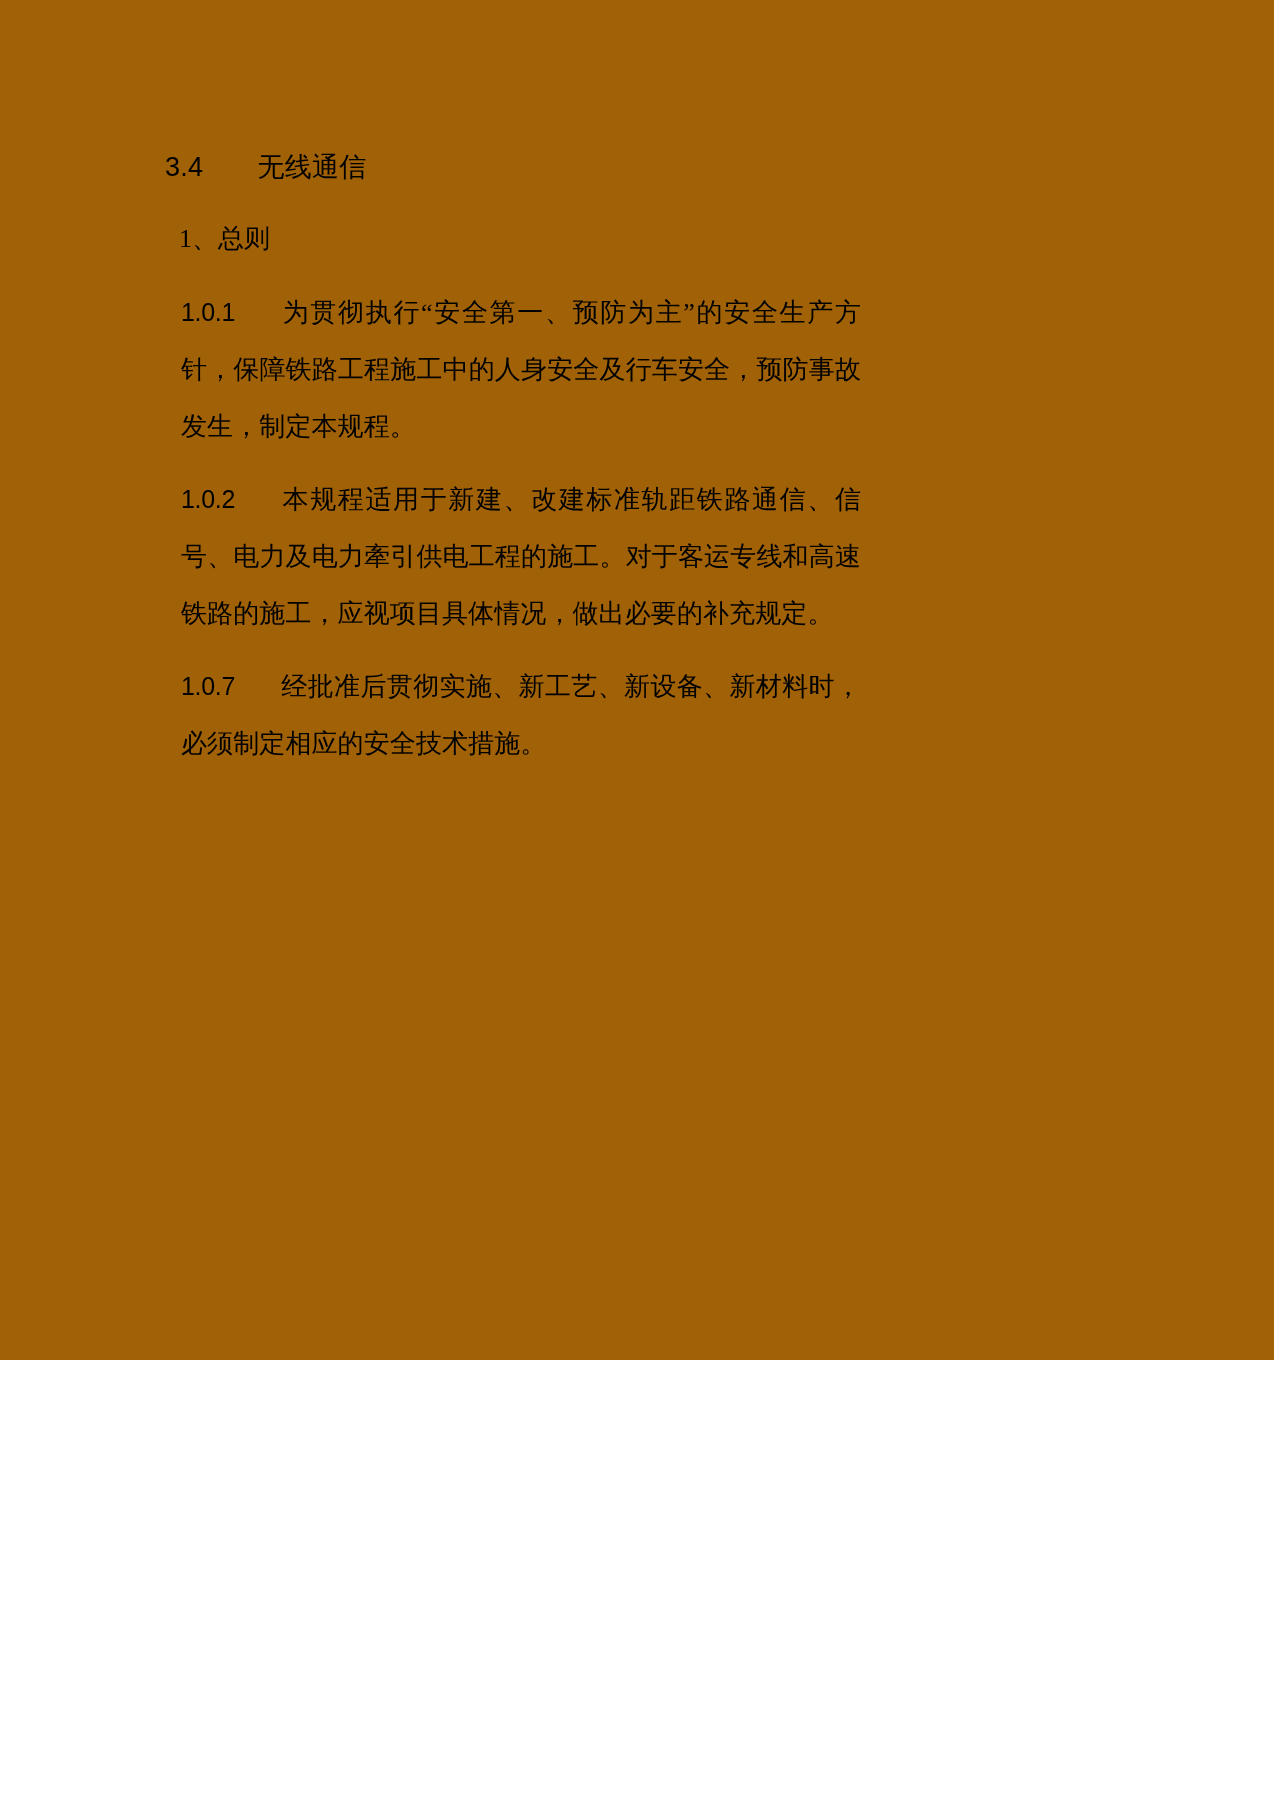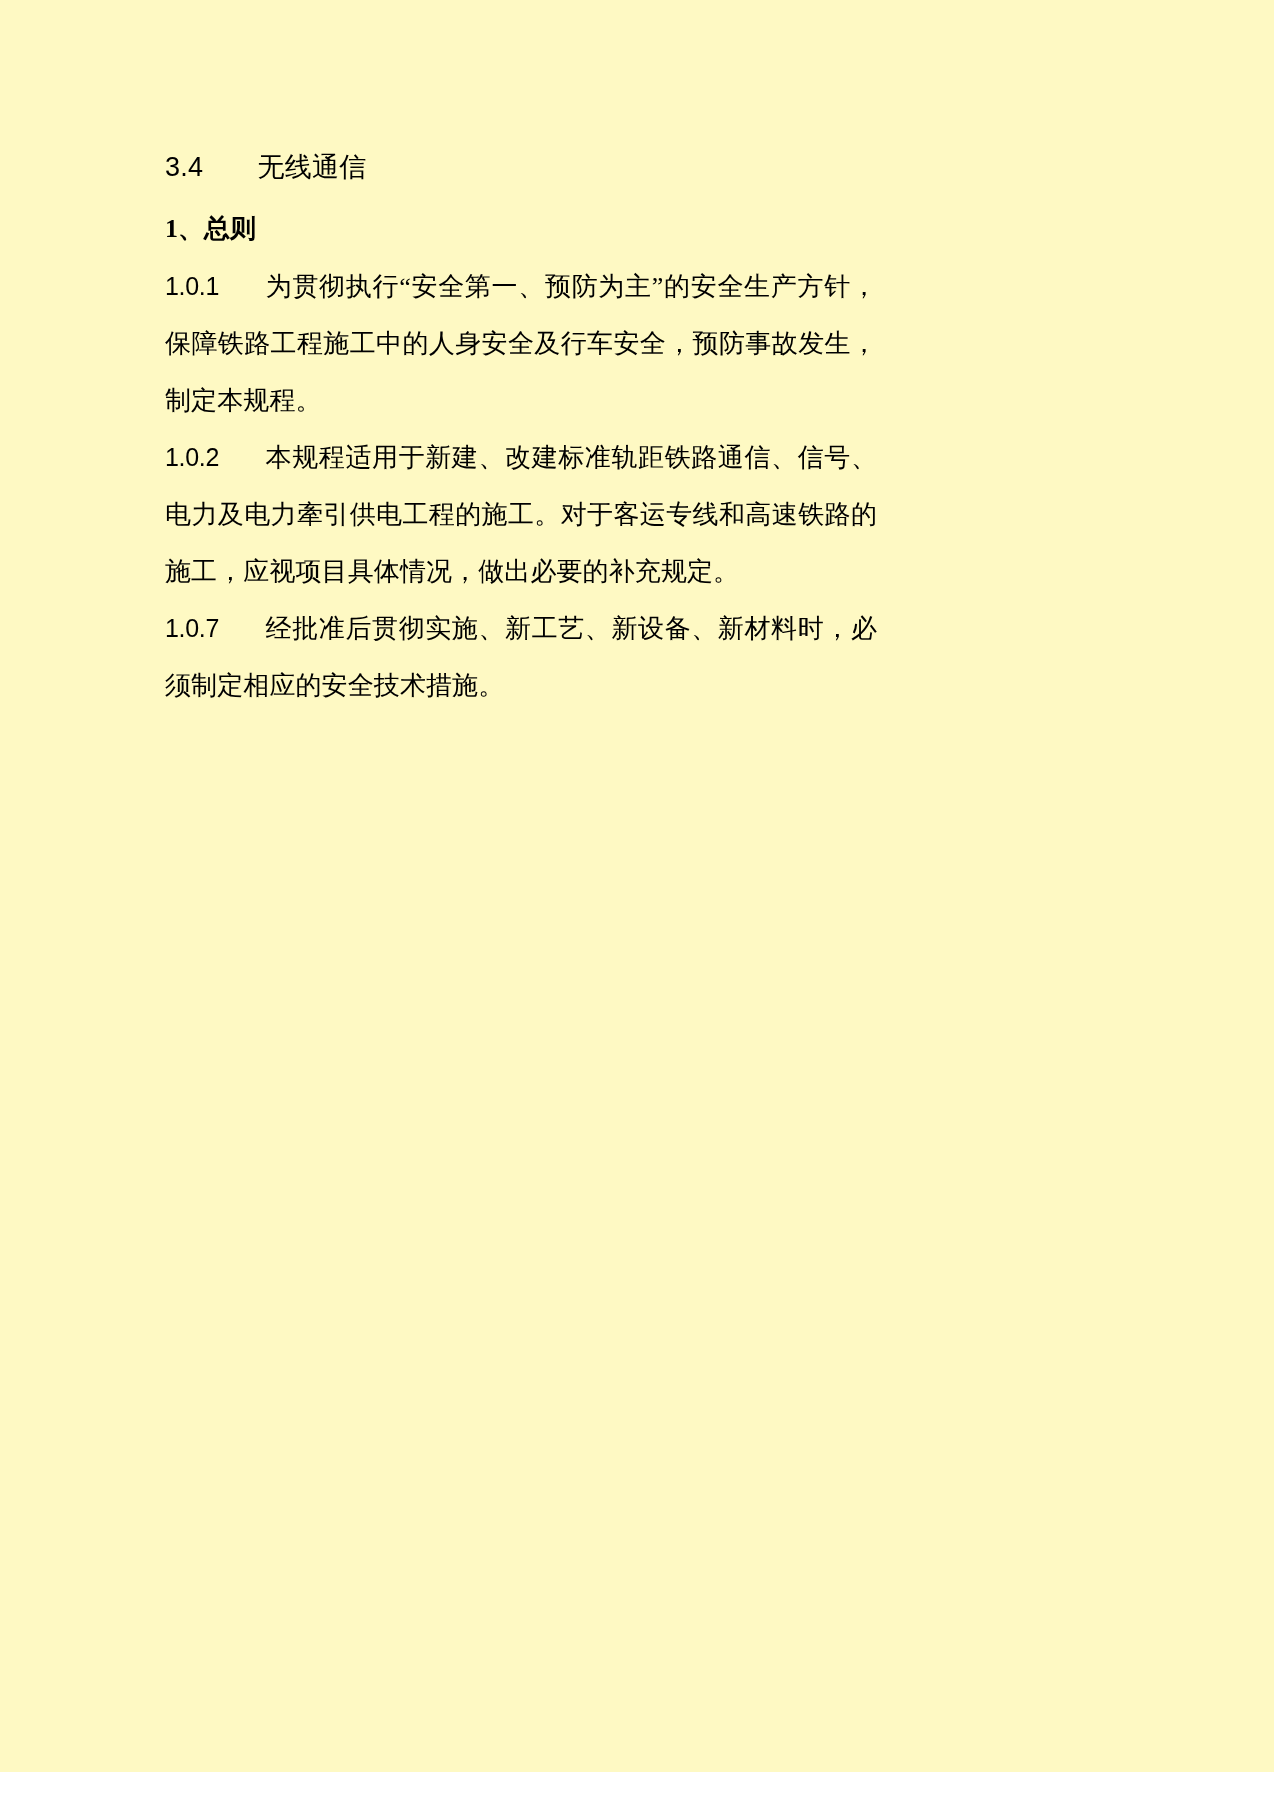--- a/index.html
+++ b/index.html
@@ -16,22 +16,22 @@
     font-family: "Liberation Serif", "DejaVu Serif", serif;
     color: #000000;
     -webkit-font-smoothing: antialiased;
   }
 
   #page {
     position: absolute;
     left: 0;
     top: 0;
     width: 1274px;
-    height: 1772px;
-    background: #fef9c3;
+    height: 1360px;
+    background: #a16207;
   }
 
   #content {
     position: absolute;
     left: 165px;
     top: 138px;
     width: 712px;
   }
 
   
@@ -49,30 +49,30 @@
   }
   .doc-heading .cjk {
     font-family: "Liberation Serif", "DejaVu Serif", serif;
     font-size: 27px;
   }
 
   
   .sub-heading {
     font-size: 26px;
     line-height: 58px;
-    margin: 0;
+    margin: 14px;
     white-space: pre;
-    font-weight: bold;
+    font-weight: normal;
   }
 
   
   .clause {
     font-size: 26px;
     line-height: 57px;
-    margin: 0;
+    margin: 16px;
     text-align: justify;
     text-justify: inter-character;
     text-align-last: left;
     word-break: break-all;
     letter-spacing: 0.1px;
   }
   .clause .clause-num {
     font-family: "Liberation Sans", "DejaVu Sans", sans-serif;
     font-size: 25px;
     letter-spacing: -0.3px;

